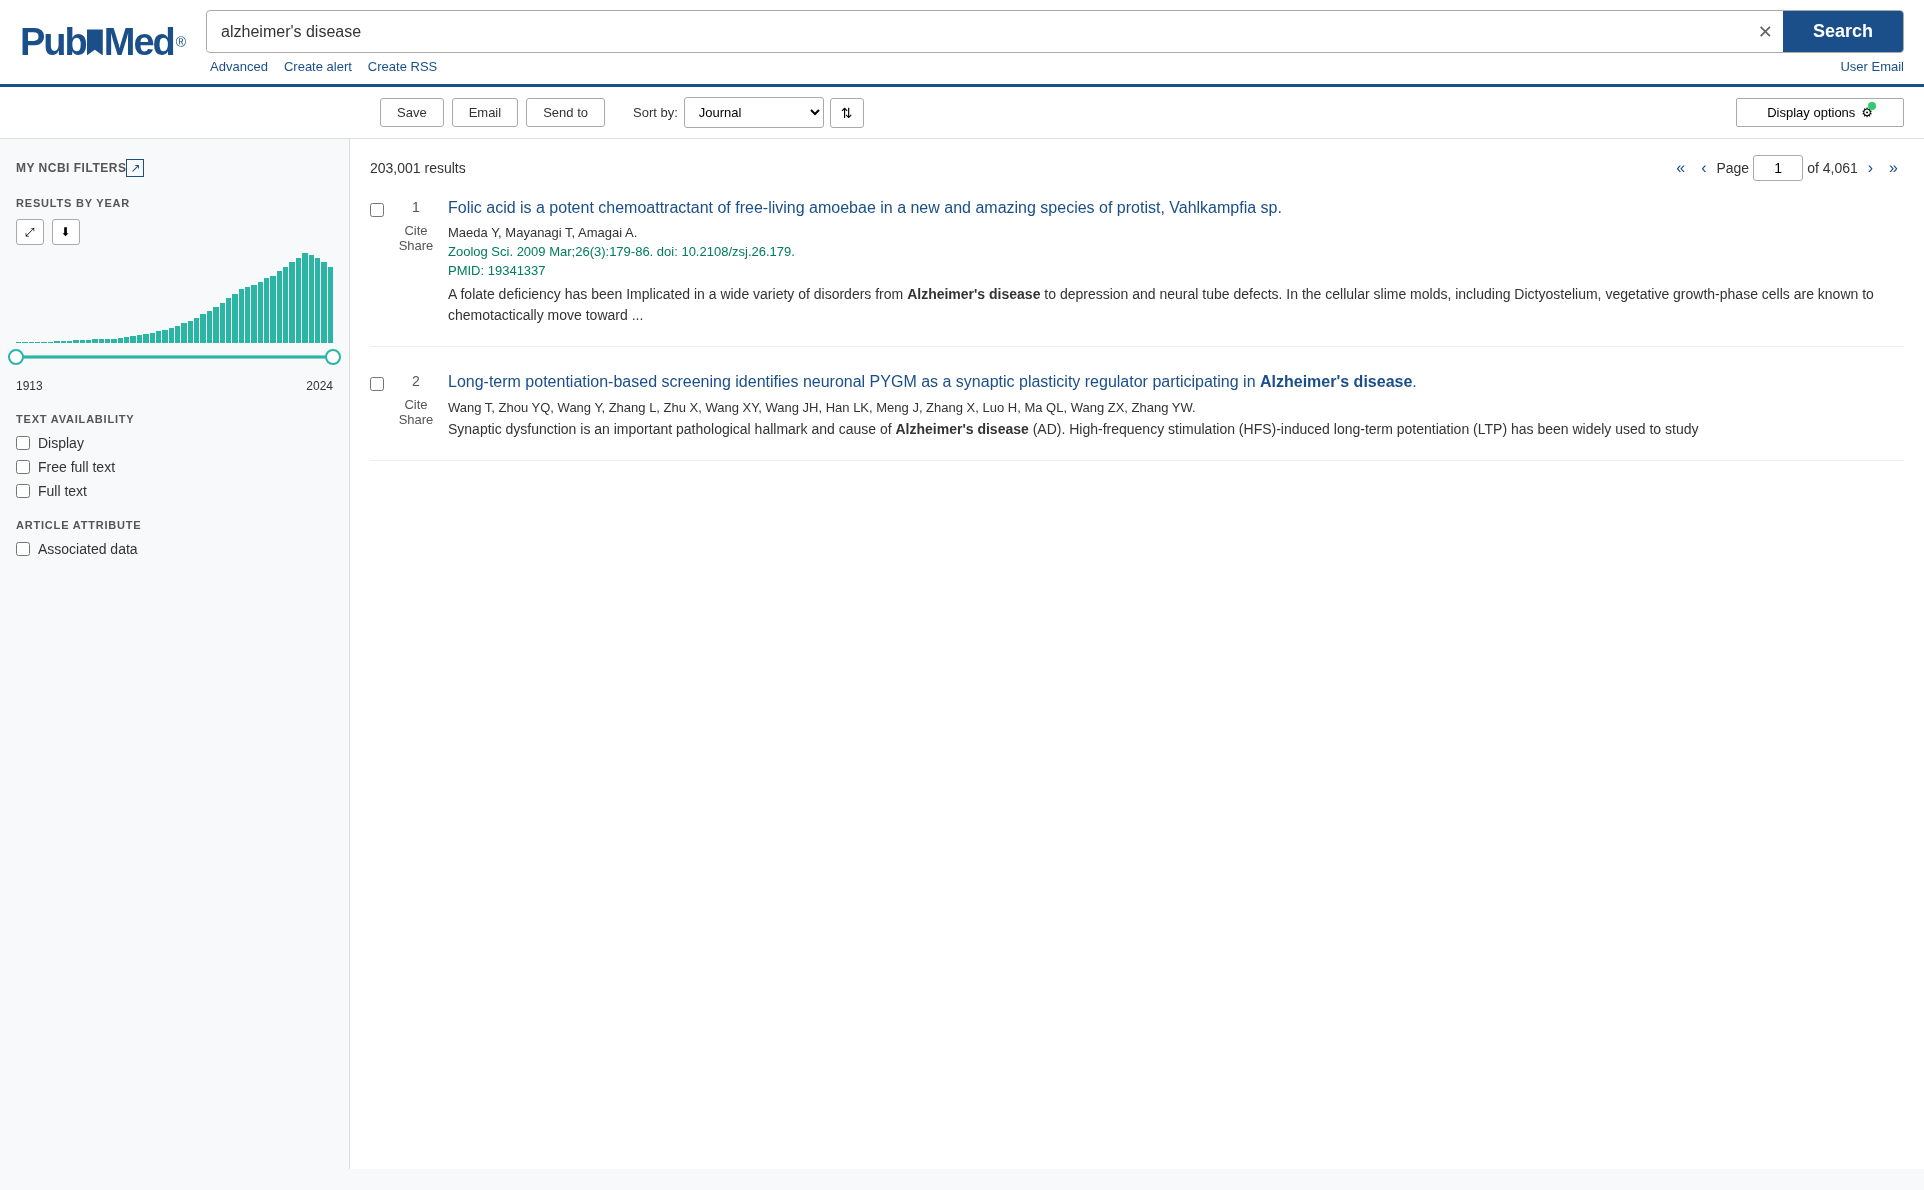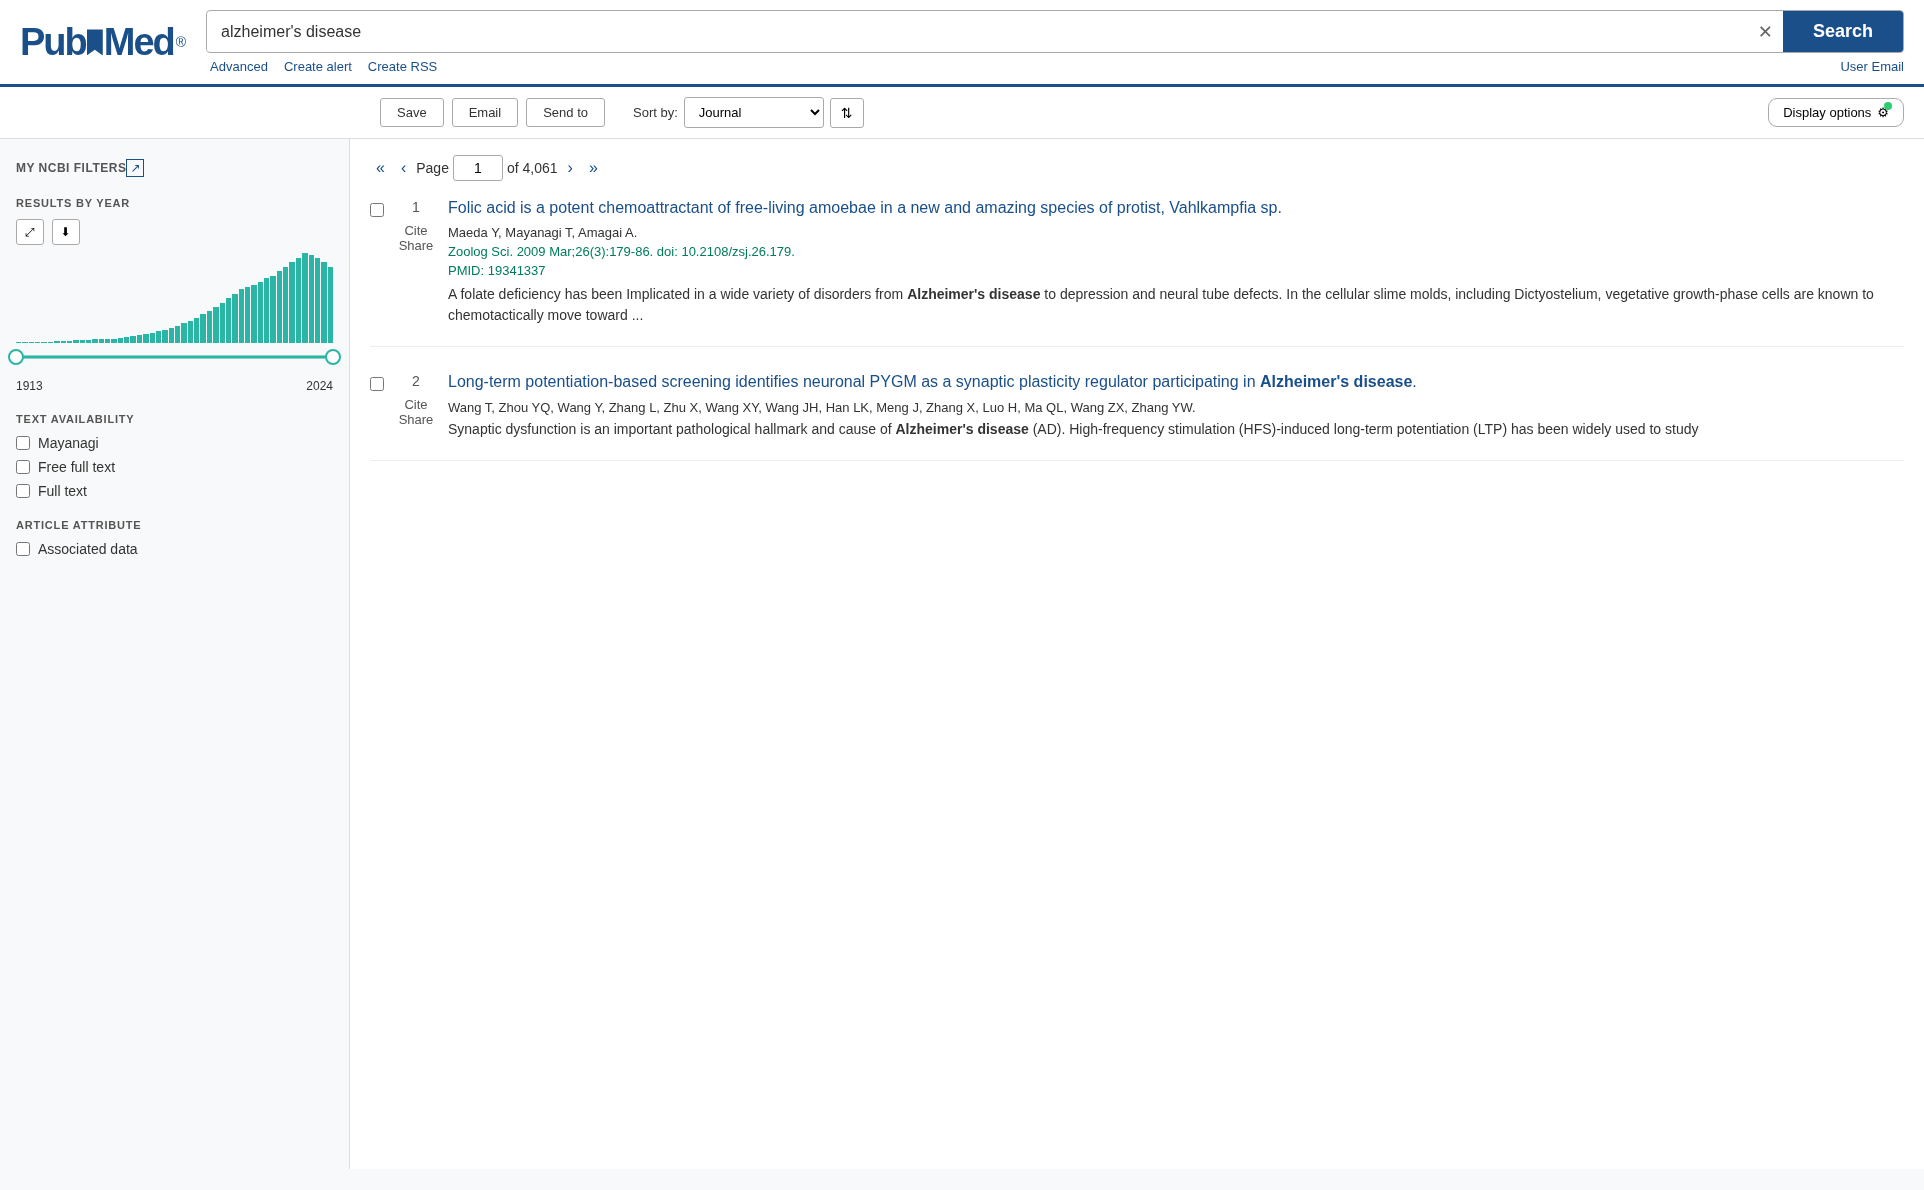--- a/index.html
+++ b/index.html
@@ -18,21 +18,21 @@
     .search-link { color: #1a4f8a; text-decoration: none; font-size: 13px; cursor: pointer; }
     .user-guide { margin-left: auto; color: #1a4f8a; text-decoration: none; font-size: 13px; cursor: pointer; }
 
     
     .toolbar { background: #fff; padding: 10px 20px 10px 380px; display: flex; align-items: center; gap: 8px; border-bottom: 1px solid #ddd; }
     .toolbar-btn { background: #fff; border: 1px solid #aaa; border-radius: 3px; padding: 6px 16px; cursor: pointer; font-size: 13px; color: #333; }
     .sort-area { display: flex; align-items: center; gap: 6px; margin-left: 20px; }
     .sort-label { font-size: 13px; color: #333; }
     .sort-select { border: 1px solid #aaa; border-radius: 3px; padding: 6px 10px; font-size: 13px; cursor: pointer; background: #fff; min-width: 140px; }
     .sort-order-btn { background: #fff; border: 1px solid #aaa; border-radius: 3px; padding: 6px 10px; cursor: pointer; font-size: 14px; display: flex; align-items: center; }
-    .display-options-btn { margin-left: auto; background: #fff; border: 1px solid #aaa; border-radius: 9px; padding: 6px 14px; cursor: pointer; font-size: 13px; display: flex; align-items: flex-end; gap: 6px; }
+    .display-options-btn { margin-left: auto; background: #fff; border: 1px solid #aaa; border-radius: 2px; padding: 6px 30px; cursor: pointer; font-size: 13px; display: flex; align-items: flex-end; gap: 6px; }
     .gear-dot { position: relative; display: inline-flex; align-items: center; }
     .dot-indicator { width: 8px; height: 8px; background: #2ecc71; border-radius: 50%; position: absolute; top: -3px; right: -3px; }
 
     
     .main-layout { display: flex; min-height: calc(100vh - 160px); }
 
     
     .sidebar { width: 350px; min-width: 350px; background: #f8f9fa; padding: 20px 16px; border-right: 1px solid #ddd; }
     .ncbi-filters { display: flex; align-items: center; margin-bottom: 20px; }
     .ncbi-filters-label { font-size: 12px; font-weight: 600; color: #555; letter-spacing: 0.5px; text-transform: uppercase; }
@@ -225,21 +225,21 @@
       <div class="year-range">
         <span>1913</span>
         <span>2024</span>
       </div>
     </div>
 
     <div class="section-title">TEXT AVAILABILITY</div>
 
     <div class="filter-item">
       <input type="checkbox" class="filter-checkbox" id="abstract" style="">
-      <label class="filter-label" for="abstract">Mayanagi</label>
+      <label class="filter-label" for="abstract">Display</label>
     </div>
     <div class="filter-item">
       <input type="checkbox" class="filter-checkbox" id="free_full_text" style="">
       <label class="filter-label" for="free_full_text">Free full text</label>
     </div>
     <div class="filter-item">
       <input type="checkbox" class="filter-checkbox" id="full_text" style="">
       <label class="filter-label" for="full_text">Full text</label>
     </div>
 
@@ -248,20 +248,21 @@
     <div class="filter-item">
       <input type="checkbox" class="filter-checkbox" id="associated_data" style="">
       <label class="filter-label" for="associated_data">Associated data</label>
     </div>
 
   </div>
 
   <div class="content">
 
     <div class="results-nav">
+      <span class="results-count">203,001 results</span>
       <div class="pagination">
         <button class="page-nav-btn">«</button>
         <button class="page-nav-btn">‹</button>
         <span class="page-label">Page</span>
         <input class="page-input" type="text" value="1" style="">
         <span class="page-of">of 4,061</span>
         <button class="page-nav-btn">›</button>
         <button class="page-nav-btn">»</button>
       </div>
     </div>

